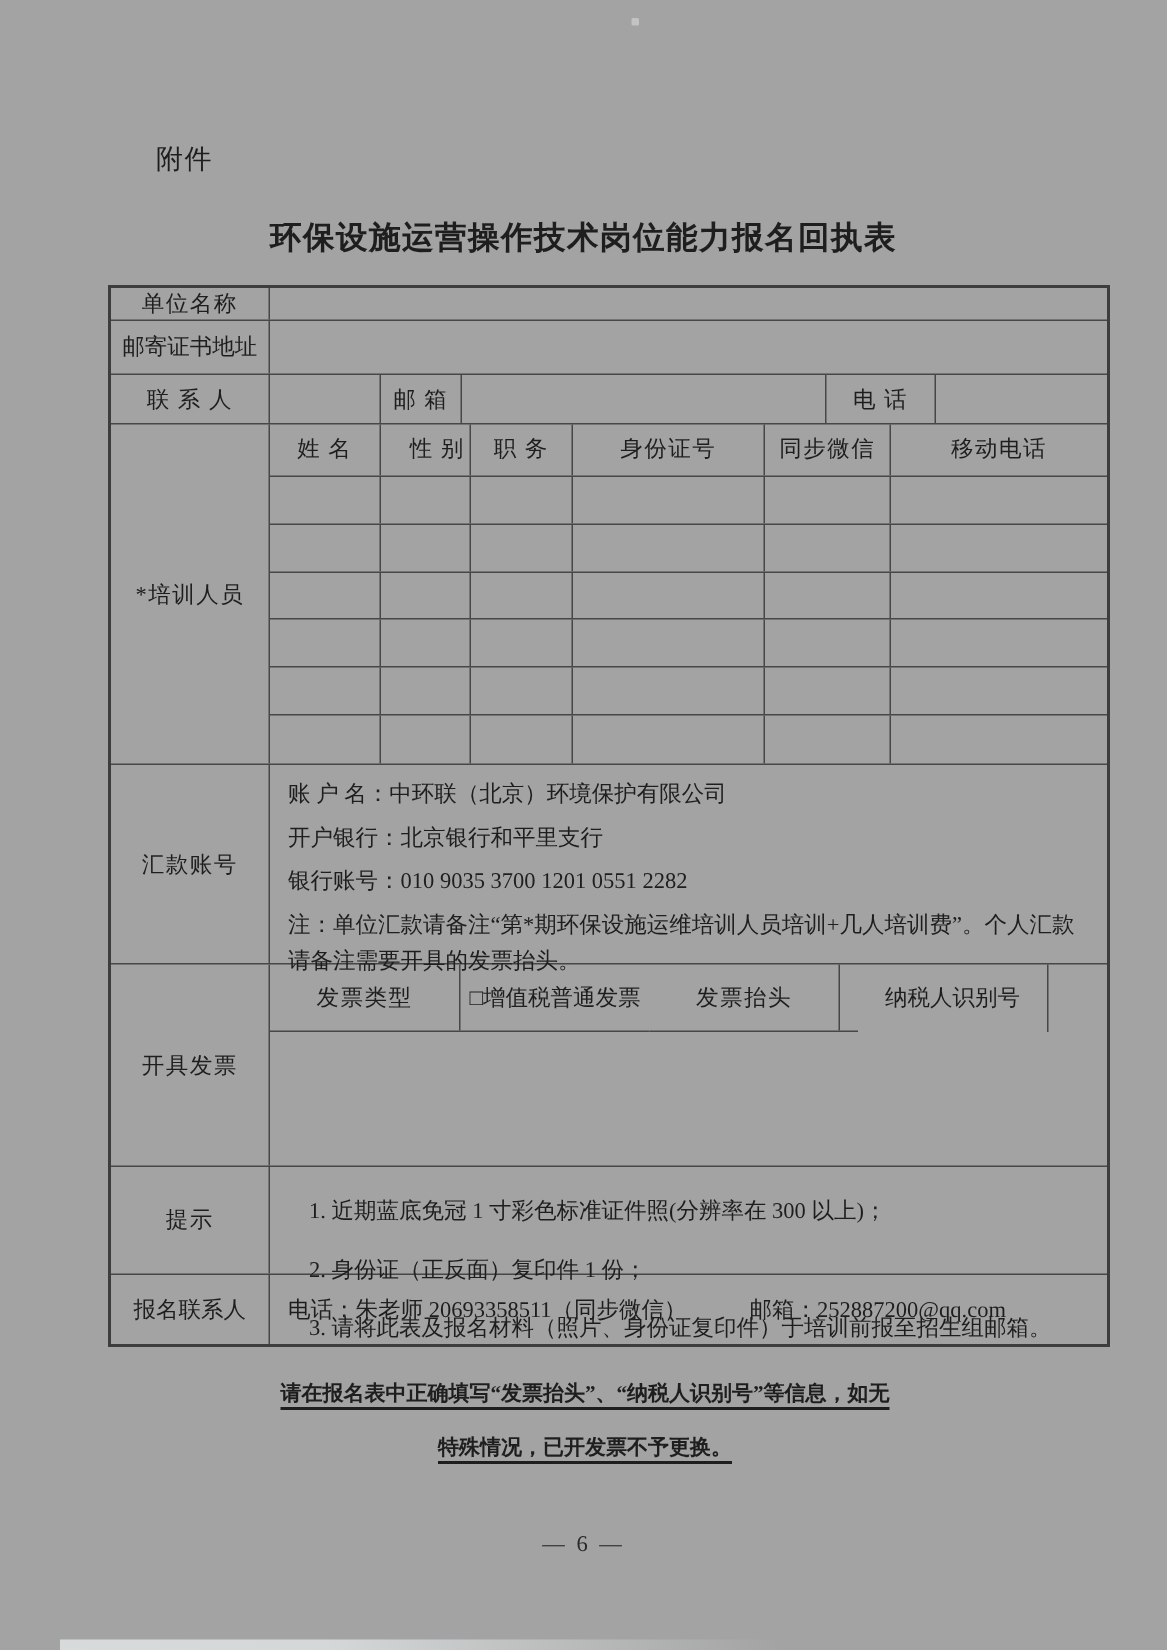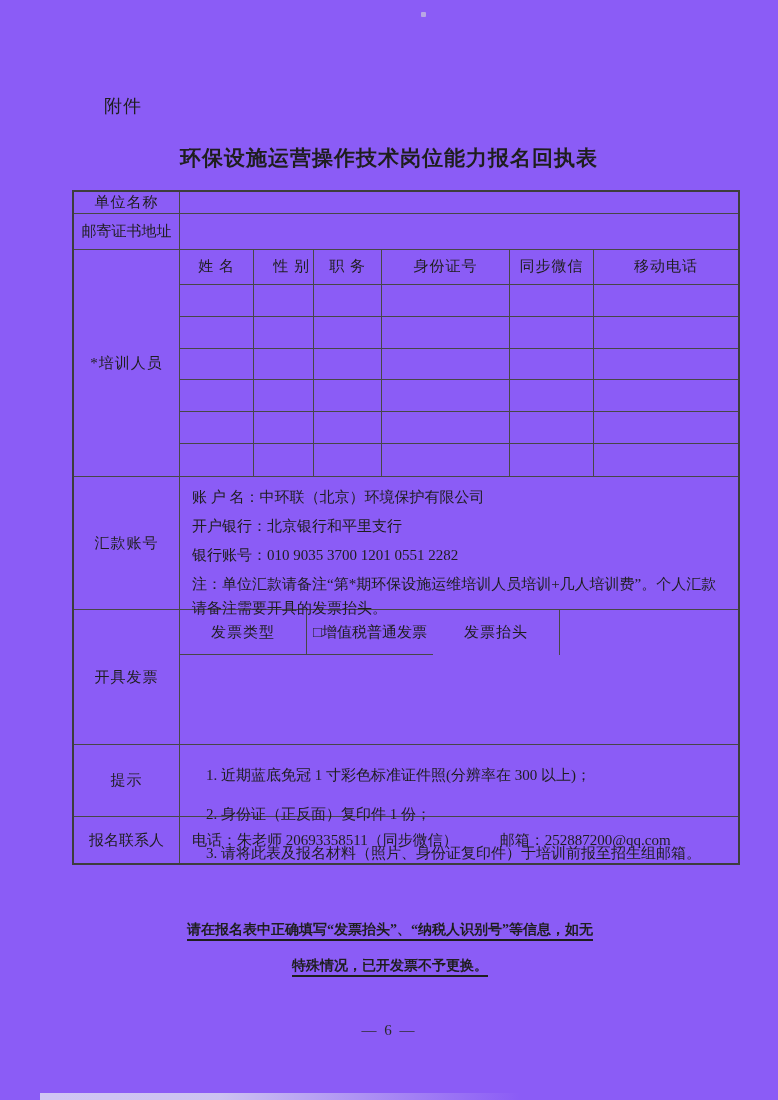--- a/index.html
+++ b/index.html
@@ -4,21 +4,21 @@
 <style>
   html,body{margin:0;padding:0;}
   body{
     width:778px;height:1100px;
     background:#ffffff;
     font-family:"Liberation Serif","DejaVu Serif",serif;
     color:#1e1e1e;
     position:relative;
     overflow:hidden;
   }
-  .page{position:absolute;inset:0;background:#8b5cf6;}
+  .page{position:absolute;inset:0;background:#a3a3a3;}
 
   .attachment{
     position:absolute;left:104px;top:94px;
     font-size:18px;letter-spacing:1px;
   }
   .doc-title{
     position:absolute;left:0;top:144px;width:778px;
     text-align:center;font-size:21px;font-weight:bold;
     letter-spacing:1px;
   }
@@ -127,20 +127,28 @@
     <div class="frow" style="height:22px;">
       <div class="cell lab w-label">单位名称</div>
       <div class="cell nr grow"></div>
     </div>
 
     <div class="frow" style="height:36px;">
       <div class="cell lab w-label" style="letter-spacing:0;">邮寄证书地址</div>
       <div class="cell nr grow"></div>
     </div>
 
+    <div class="frow" style="height:33px;">
+      <div class="cell lab w-label">联 系 人</div>
+      <div class="cell w-c1"></div>
+      <div class="cell lab w-mail">邮 箱</div>
+      <div class="cell grow"></div>
+      <div class="cell lab w-tel">电 话</div>
+      <div class="cell nr w-c3"></div>
+    </div>
 
     <div class="frow" style="height:227px;">
       <div class="cell lab w-label">*培训人员</div>
       <div class="t-col">
         <div class="t-row hdr">
           <div class="t-cell tw-name">姓 名</div>
           <div class="t-cell tw-sex">性 别</div>
           <div class="t-cell tw-job">职 务</div>
           <div class="t-cell tw-id">身份证号</div>
           <div class="t-cell tw-cert">同步微信</div>
@@ -211,20 +219,24 @@
       <div class="cell lab w-label">开具发票</div>
       <div class="inv-col">
         <div class="inv-row">
           <div class="cell lab inv-lab">发票类型</div>
           <div class="cell nr grow inv-val">□增值税普通发票</div>
         </div>
         <div class="inv-row">
           <div class="cell lab inv-lab">发票抬头</div>
           <div class="cell nr grow inv-val empty"></div>
         </div>
+        <div class="inv-row">
+          <div class="cell lab inv-lab" style="letter-spacing:0;">纳税人识别号</div>
+          <div class="cell nr grow inv-val empty"></div>
+        </div>
       </div>
     </div>
 
     <div class="frow" style="height:72px;">
       <div class="cell lab w-label">提示</div>
       <div class="tips-body">
         <p>1. 近期蓝底免冠 1 寸彩色标准证件照(分辨率在 300 以上)；</p>
         <p>2. 身份证（正反面）复印件 1 份；</p>
         <p>3. 请将此表及报名材料（照片、身份证复印件）于培训前报至招生组邮箱。</p>
       </div>

